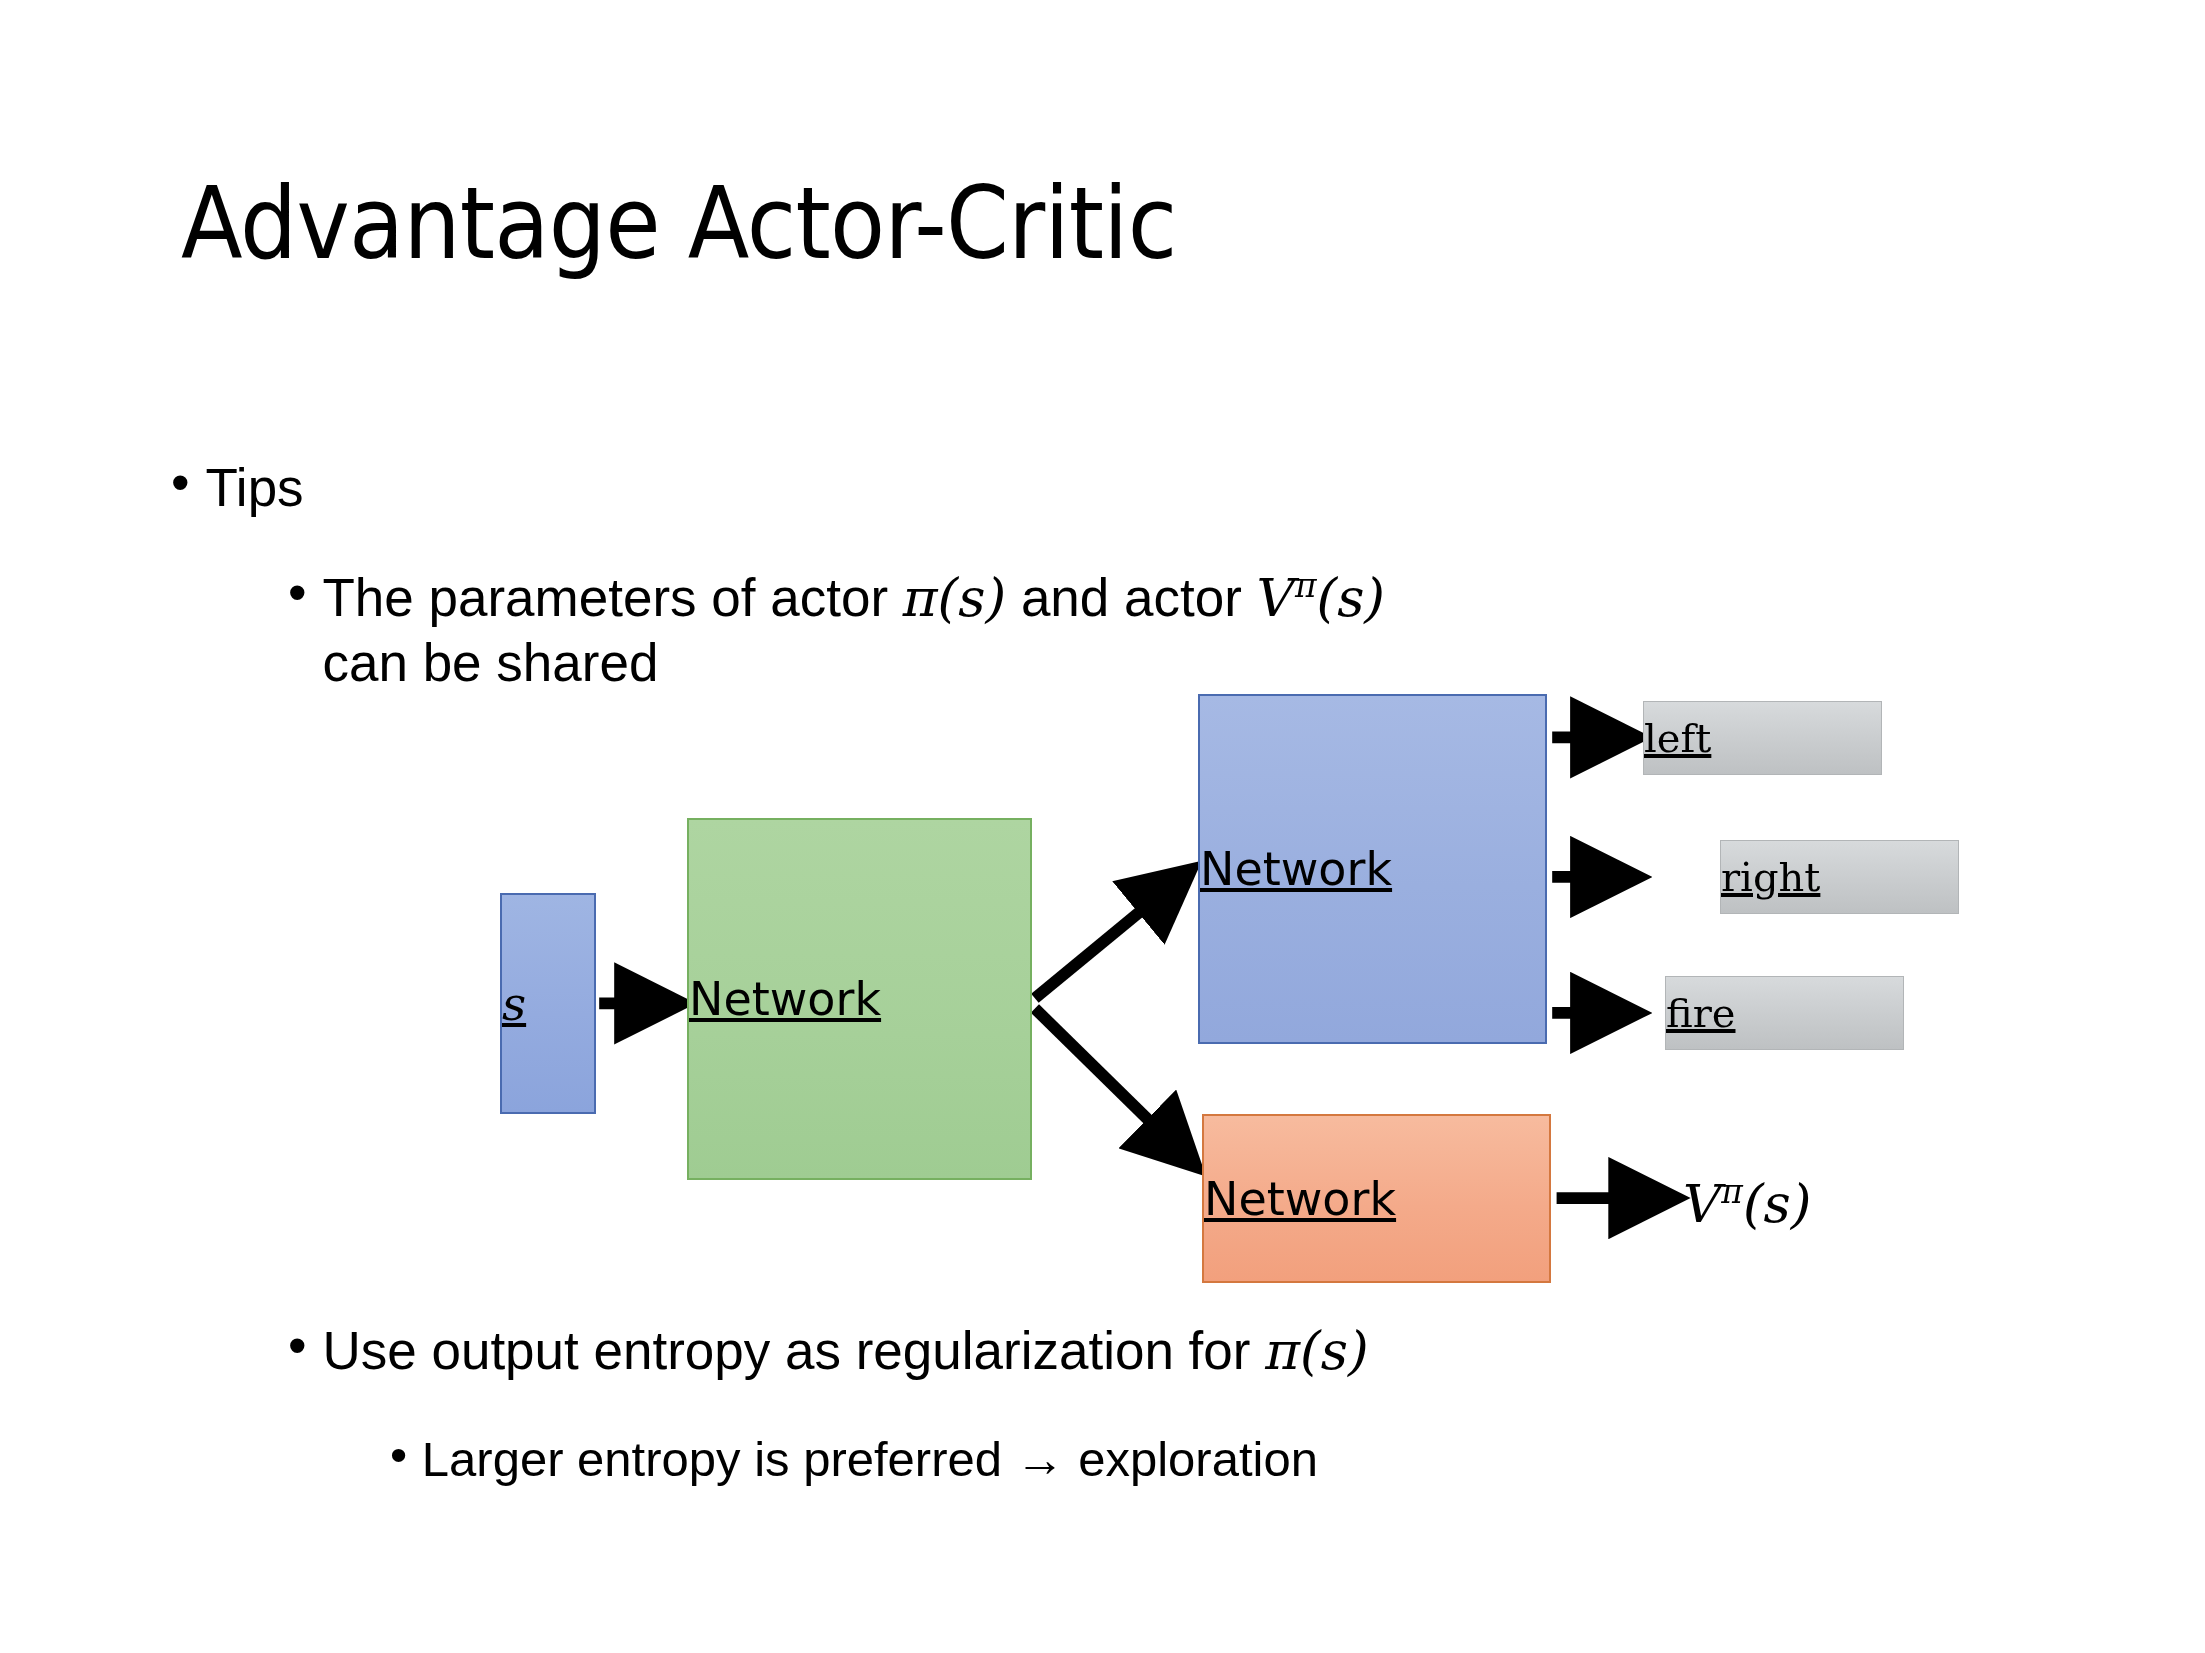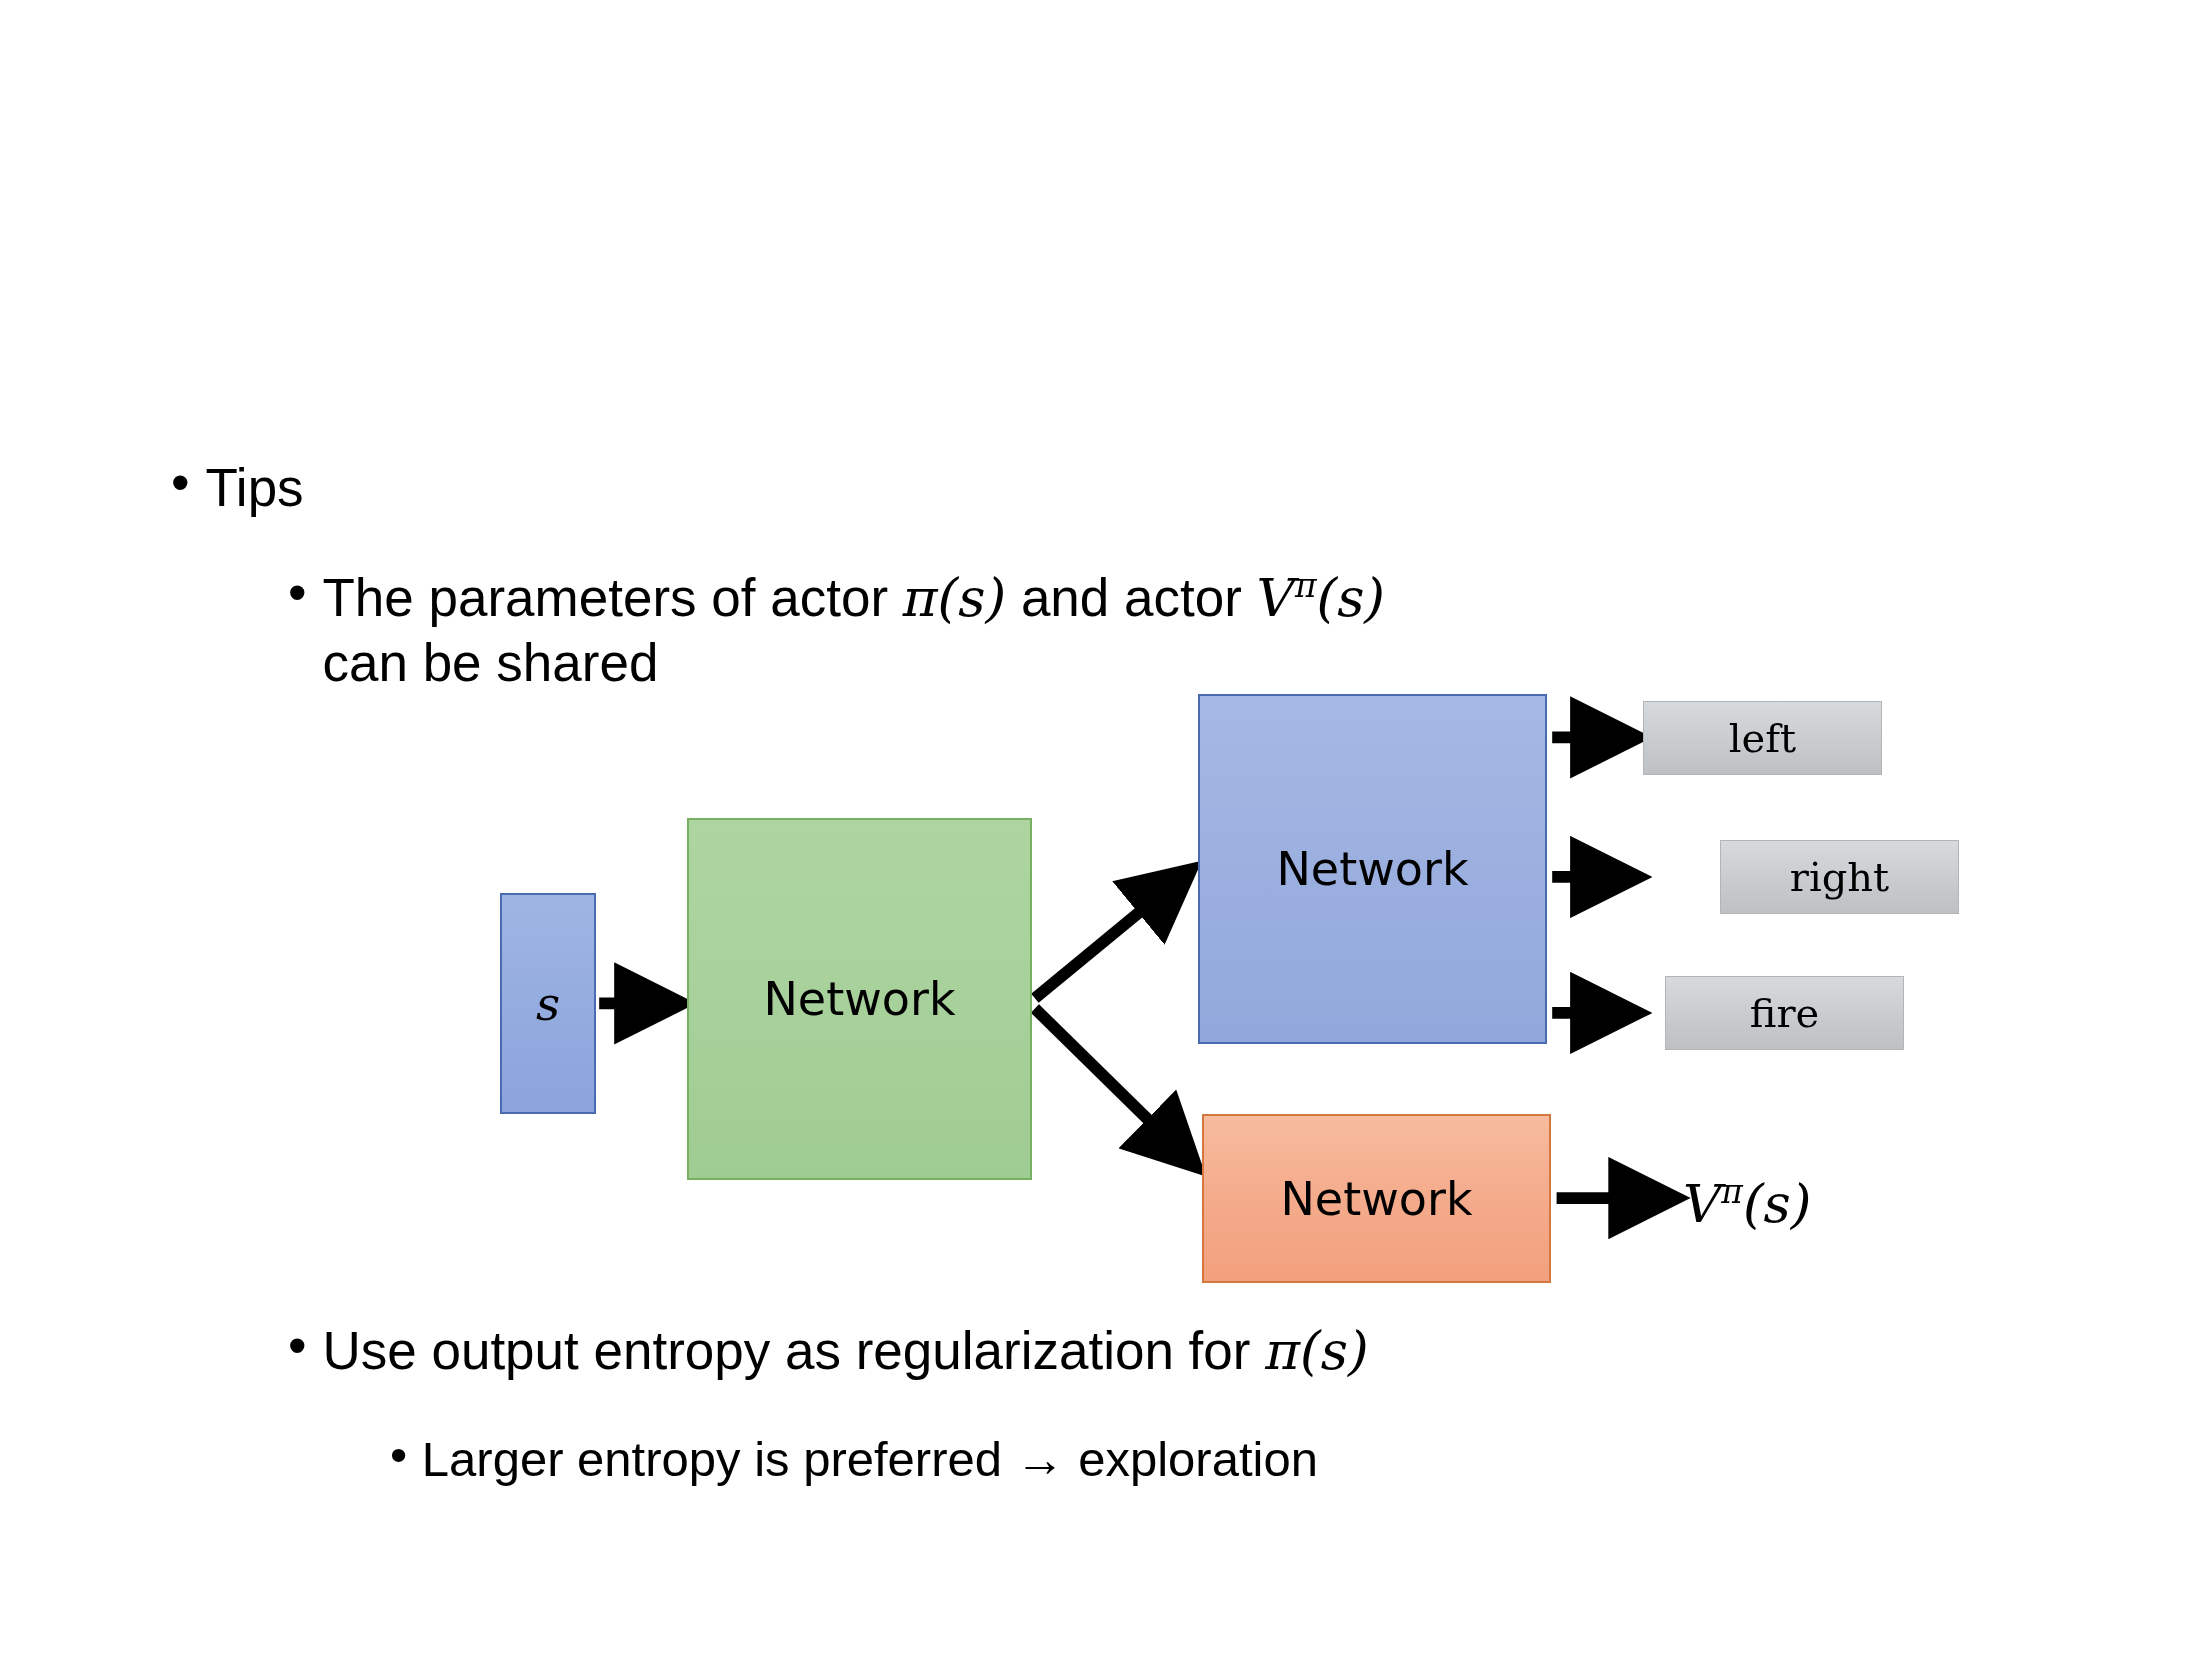--- a/index.html
+++ b/index.html
@@ -46,23 +46,24 @@
     font-size:.62em;vertical-align:super;
     font-family:"DejaVu Serif","Liberation Serif",serif;
     font-style:italic;
   }
 
   
   .diagram{position:absolute;left:0;top:647px;width:2205px;height:676px;}
 
   .node{
     position:absolute;box-sizing:border-box;
-    display:flex;align-items:center;justify-content:center;
+    display:flex;align-items:center;justify-content:flex-start;
     font-size:46px;color:#000;
     font-family:"DejaVu Sans","Liberation Sans",sans-serif;
+    text-decoration:underline;
   }
 
   .n-s{
     left:500px;top:246px;width:96px;height:221px;
     background:linear-gradient(180deg,#9fb5e3 0%,#94abdf 55%,#8ba4dc 100%);
     border:2.2px solid #4a6bb0;
   }
   .n-s .slabel{
     font-family:"DejaVu Serif","Liberation Serif",serif;
     font-style:italic;font-size:47px;
@@ -104,20 +105,21 @@
     font-style:italic;white-space:nowrap;margin-top:36px;
   }
 
   .arrows{position:absolute;left:0;top:0;width:2205px;height:676px;}
 </style>
 </head>
 <body>
 
 <div class="slide">
 
+  <div class="title">Advantage Actor-Critic</div>
 
   <div class="bullet lvl1 b-tips">
     <span class="dot">•</span>
     <span class="btext">Tips</span>
   </div>
 
   <div class="bullet lvl2 b-params">
     <span class="dot">•</span>
     <span class="btext"><span>The parameters of actor </span><span class="mth">π(s)</span><span>  and actor </span><span class="mth"><span>V</span><sup class="pi">π</sup><span>(s)</span></span><br><span>can be shared</span></span>
   </div>

